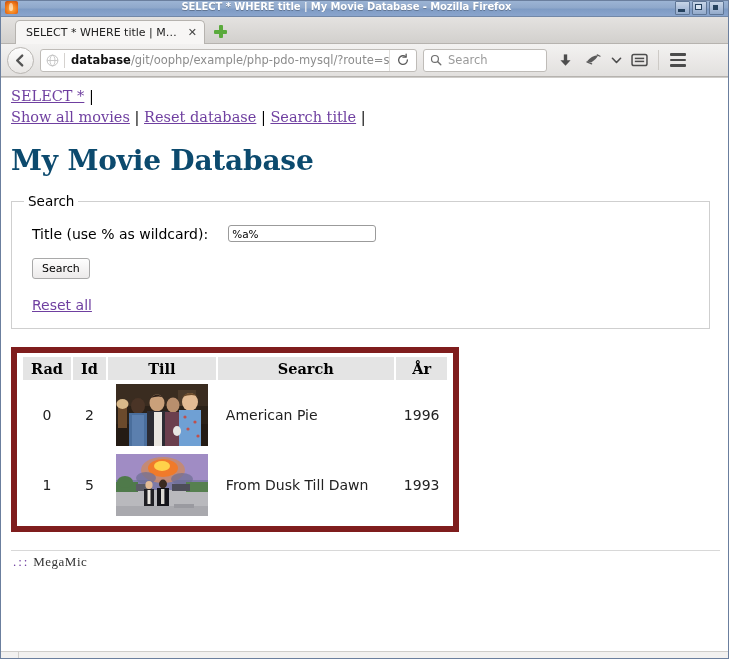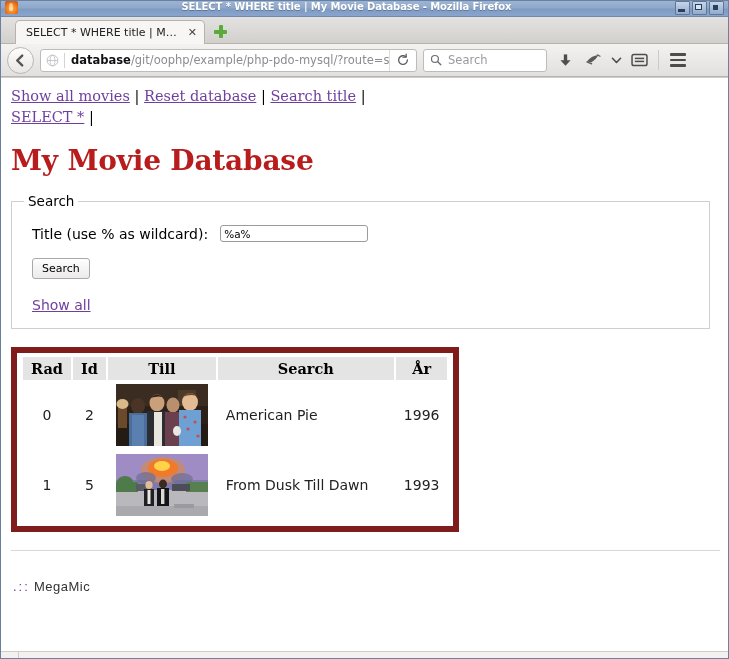--- a/index.html
+++ b/index.html
@@ -258,21 +258,21 @@
     text-decoration: underline;
   }
   .navlinks .sep { color: #000; }
 
   h1.page-title {
     font-family: "DejaVu Serif", serif;
     font-size: 28px;
     font-weight: bold;
     margin: 17px 0 16px 0;
     letter-spacing: -0.2px;
-    color: #b91c1c;
+    color: #0c4a6e;
   }
 
   fieldset.search-box {
     border: 1px solid #cfcfcf;
     margin: 0 0 18px 0;
     padding: 6px 10px 14px 10px;
     width: 699px;
     box-sizing: border-box;
     position: relative;
   }
@@ -280,21 +280,21 @@
     font-family: "DejaVu Sans", sans-serif;
     font-size: 13.5px;
     color: #000;
     padding: 0 4px;
     margin-left: 2px;
   }
   .field-row {
     margin: 10px 0 0 10px;
     display: flex;
     align-items: center;
-    gap: 12px;
+    gap: 20px;
   }
   .field-label {
     font-family: "DejaVu Sans", sans-serif;
     font-size: 14px;
     color: #000;
   }
   input.title-input {
     width: 148px;
     height: 17px;
     border: 1px solid #9b9b9b;
@@ -370,24 +370,24 @@
     border: 0;
   }
 
   hr.footer-rule {
     border: none;
     border-top: 1px solid #d8d8d8;
     margin: 14px 0 0 0;
     width: 709px;
   }
   .footer {
-    font-family: Liberation Sans, sans-serif;
+    font-family: Liberation Serif, serif;
     font-size: 13px;
     color: #333;
-    margin: 28px 0 0 2px;
+    margin: 3px 0 0 2px;
     letter-spacing: .5px;
   }
   .footer .dots { color: #6f3fa0; letter-spacing: 2px; }
 
   
   .statusedge {
     position: absolute;
     left: 0; right: 0; bottom: 0;
     height: 6px;
     background: #f2f1f0;
@@ -496,48 +496,48 @@
           </span>
       </div>
     </div>
   </div>
 
   <div class="viewport">
     <div class="page">
 
       <div class="navlinks">
         <div>
+          <a href="#">SELECT *</a>
+          <span class="sep">|</span>
+        </div>
+        <div>
           <a href="#">Show all movies</a>
           <span class="sep">|</span>
           <a href="#">Reset database</a>
           <span class="sep">|</span>
           <a href="#">Search title</a>
           <span class="sep">|</span>
         </div>
-        <div>
-          <a href="#">SELECT *</a>
-          <span class="sep">|</span>
-        </div>
       </div>
 
       <h1 class="page-title">My Movie Database</h1>
 
       <fieldset class="search-box">
         <legend>Search</legend>
 
         <div class="field-row">
           <label class="field-label">Title (use % as wildcard):</label>
           <input class="title-input" type="text" value="%a%" style="">
         </div>
 
         <div>
           <button class="search-submit">Search</button>
         </div>
 
-        <a class="show-all" href="#">Show all</a>
+        <a class="show-all" href="#">Reset all</a>
       </fieldset>
 
       <div class="table-wrap">
         <table class="results">
           <thead>
             <tr>
               <th>Rad</th>
               <th>Id</th>
               <th>Till</th>
               <th class="col-titel">Search</th>

